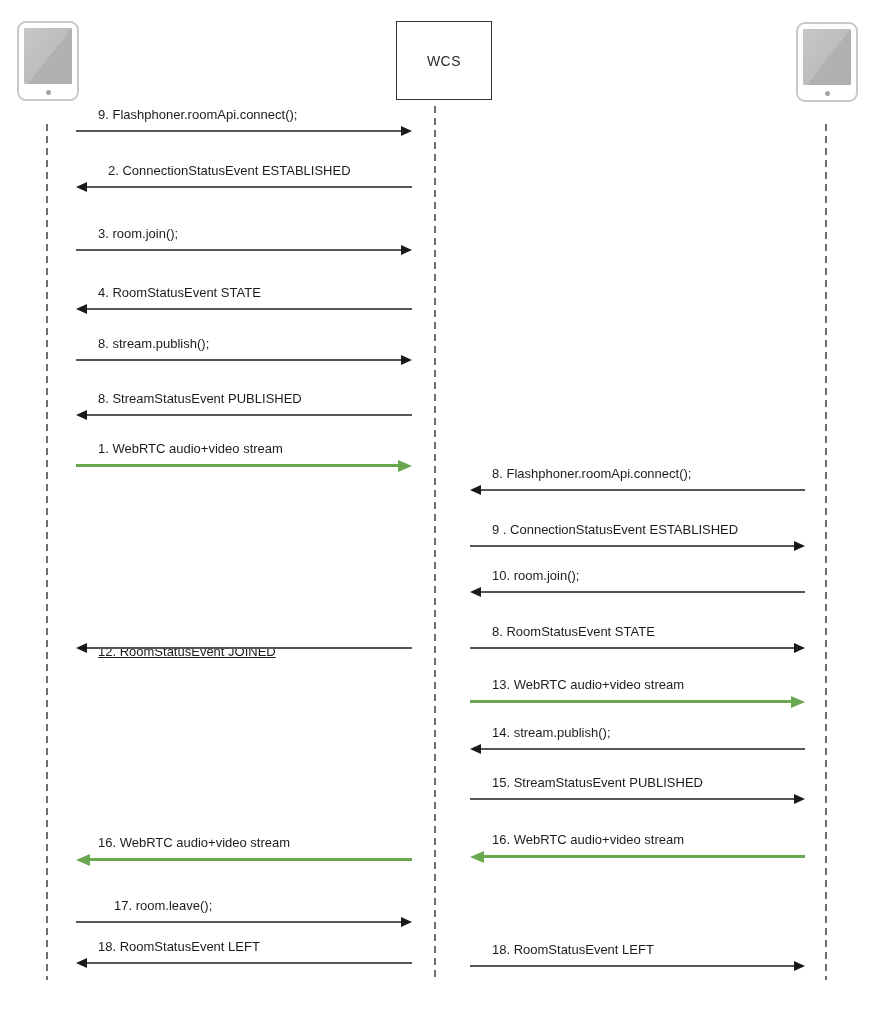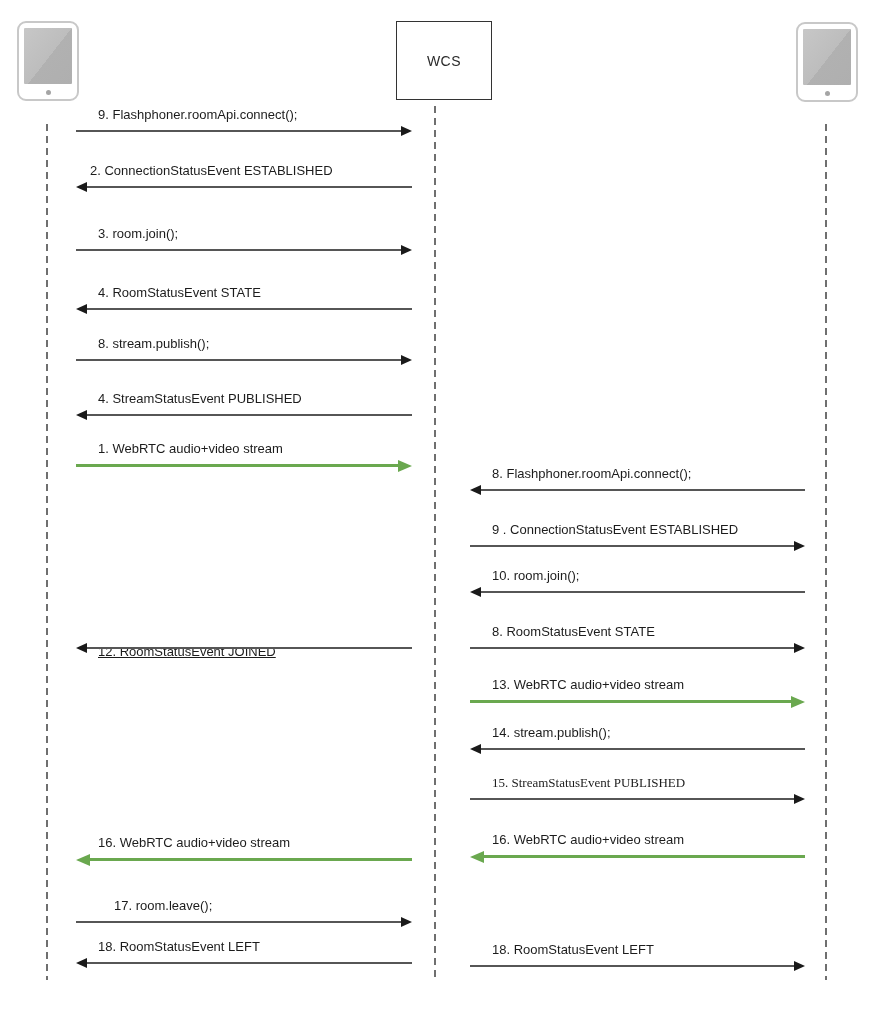--- a/index.html
+++ b/index.html
@@ -72,47 +72,47 @@
     <div class="tablet-home"></div>
   </div>
 
   <div class="lifeline ll-left"></div>
   <div class="lifeline ll-center"></div>
   <div class="lifeline ll-right"></div>
 
   <div id="messages">
       <div class="msg-label" style="left: 98px; top: 107px;">9. Flashphoner.roomApi.connect();</div>
       <div class="msg-line dir-right" style="top: 130px; width: 325px; left: 76px;"></div>
-      <div class="msg-label" style="left: 90px; top: 163px; text-align: center;">2. ConnectionStatusEvent ESTABLISHED</div>
+      <div class="msg-label" style="left: 108px; top: 163px; text-align: center;">2. ConnectionStatusEvent ESTABLISHED</div>
       <div class="msg-line dir-left" style="top: 186px; width: 325px; left: 87px;"></div>
       <div class="msg-label" style="left: 98px; top: 226px;">3. room.join();</div>
       <div class="msg-line dir-right" style="top: 249px; width: 325px; left: 76px;"></div>
       <div class="msg-label" style="left: 98px; top: 285px;">4. RoomStatusEvent STATE</div>
       <div class="msg-line dir-left" style="top: 308px; width: 325px; left: 87px;"></div>
       <div class="msg-label" style="left: 98px; top: 336px;">8. stream.publish();</div>
       <div class="msg-line dir-right" style="top: 359px; width: 325px; left: 76px;"></div>
-      <div class="msg-label" style="left: 98px; top: 391px;">4. StreamStatusEvent PUBLISHED</div>
+      <div class="msg-label" style="left: 98px; top: 391px;">8. StreamStatusEvent PUBLISHED</div>
       <div class="msg-line dir-left" style="top: 414px; width: 325px; left: 87px;"></div>
       <div class="msg-label" style="left: 98px; top: 441px;">1. WebRTC audio+video stream</div>
       <div class="msg-line media dir-right" style="top: 464px; width: 322px; left: 76px;"></div>
       <div class="msg-label" style="left: 492px; top: 466px;">8. Flashphoner.roomApi.connect();</div>
       <div class="msg-line dir-left" style="top: 489px; width: 324px; left: 481px;"></div>
       <div class="msg-label" style="left: 492px; top: 522px;">9 . ConnectionStatusEvent ESTABLISHED</div>
       <div class="msg-line dir-right" style="top: 545px; width: 324px; left: 470px;"></div>
       <div class="msg-label" style="left: 492px; top: 568px;">10. room.join();</div>
       <div class="msg-line dir-left" style="top: 591px; width: 324px; left: 481px;"></div>
       <div class="msg-label" style="left: 492px; top: 624px;">8. RoomStatusEvent STATE</div>
       <div class="msg-line dir-right" style="top: 647px; width: 324px; left: 470px;"></div>
       <div class="msg-label" style="left: 98px; top: 644px; text-decoration: underline;">12. RoomStatusEvent JOINED</div>
       <div class="msg-line dir-left" style="top: 647px; width: 325px; left: 87px;"></div>
       <div class="msg-label" style="left: 492px; top: 677px;">13. WebRTC audio+video stream</div>
       <div class="msg-line media dir-right" style="top: 700px; width: 321px; left: 470px;"></div>
       <div class="msg-label" style="left: 492px; top: 725px;">14. stream.publish();</div>
       <div class="msg-line dir-left" style="top: 748px; width: 324px; left: 481px;"></div>
-      <div class="msg-label" style="left: 492px; top: 775px; font-family: Liberation Serif, serif;">15. StreamStatusEvent PUBLISHED</div>
+      <div class="msg-label" style="left: 492px; top: 775px;">15. StreamStatusEvent PUBLISHED</div>
       <div class="msg-line dir-right" style="top: 798px; width: 324px; left: 470px;"></div>
       <div class="msg-label" style="left: 492px; top: 832px;">16. WebRTC audio+video stream</div>
       <div class="msg-line media dir-left" style="top: 855px; width: 321px; left: 484px;"></div>
       <div class="msg-label" style="left: 98px; top: 835px;">16. WebRTC audio+video stream</div>
       <div class="msg-line media dir-left" style="top: 858px; width: 322px; left: 90px;"></div>
       <div class="msg-label" style="left: 98px; top: 898px; margin-left: 16px;">17. room.leave();</div>
       <div class="msg-line dir-right" style="top: 921px; width: 325px; left: 76px;"></div>
       <div class="msg-label" style="left: 98px; top: 939px;">18. RoomStatusEvent LEFT</div>
       <div class="msg-line dir-left" style="top: 962px; width: 325px; left: 87px;"></div>
       <div class="msg-label" style="left: 492px; top: 942px;">18. RoomStatusEvent LEFT</div>

